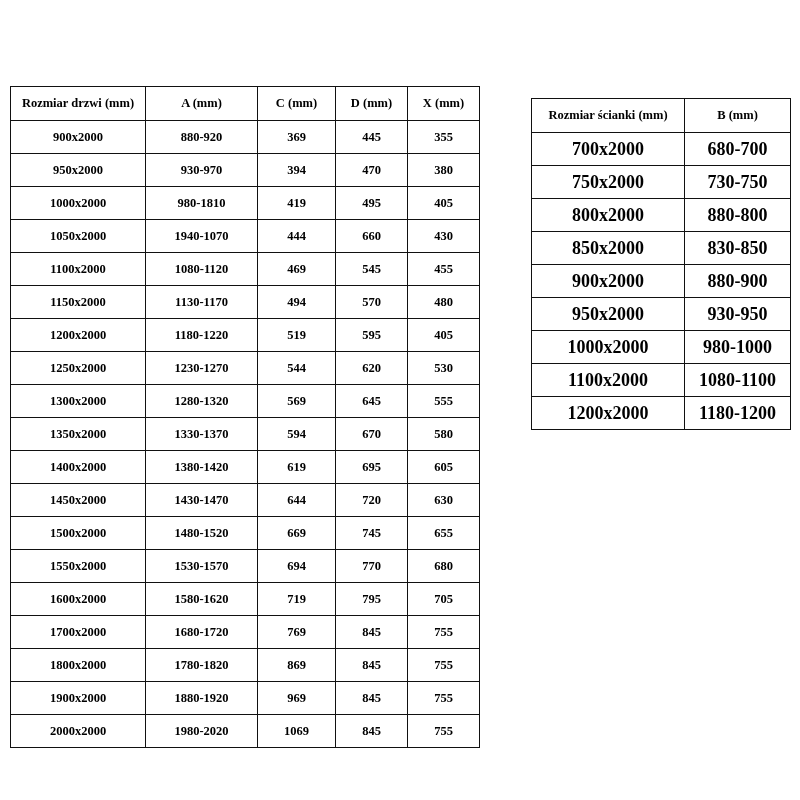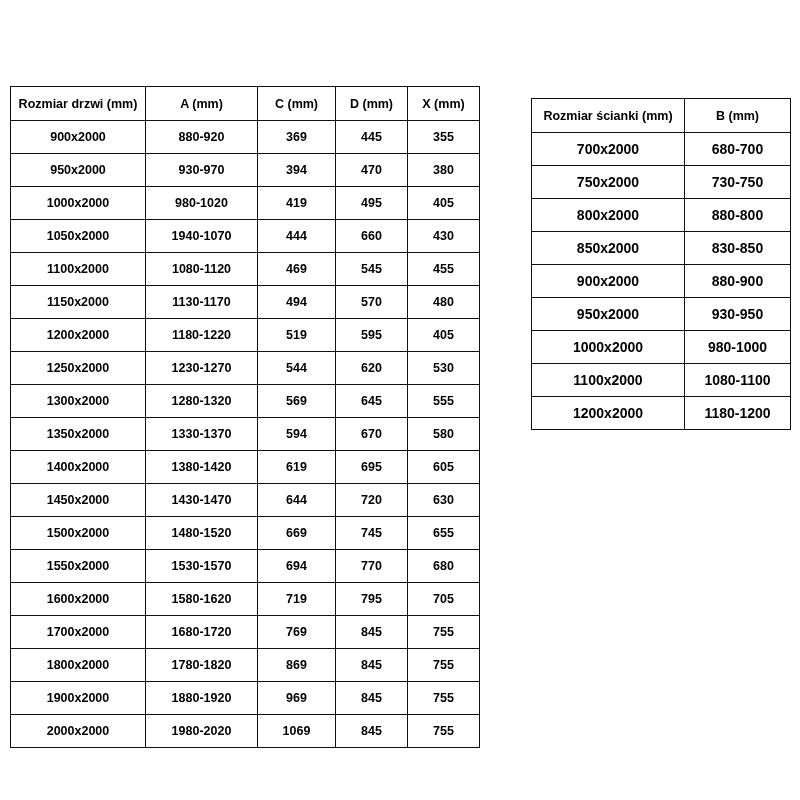--- a/index.html
+++ b/index.html
@@ -19,20 +19,21 @@
     position: absolute;
     top: 0;
     left: 0;
     width: 800px;
     height: 800px;
   }
   table.spec {
     position: absolute;
     border-collapse: collapse;
     table-layout: fixed;
+    font-family: Liberation Serif, serif;
   }
   table.spec th,
   table.spec td {
     border: 1px solid #111111;
     text-align: center;
     vertical-align: middle;
     font-weight: bold;
     color: #000000;
     white-space: nowrap;
     padding: 0;
@@ -60,21 +61,21 @@
   #wall-table {
     left: 531px;
     top: 98px;
   }
   #wall-table th {
     height: 33px;
     font-size: 12.5px;
   }
   #wall-table td {
     height: 32px;
-    font-size: 14px;
+    font-size: 18px;
     margin-top: 32px;
   }
   #wall-table col.c-size { width: 153px; }
   #wall-table col.c-b    { width: 106px; }
 </style>
 </head>
 <body>
 
 <div class="sheet">
 
@@ -105,21 +106,21 @@
       </tr>
       <tr>
         <td>950x2000</td>
         <td>930-970</td>
         <td>394</td>
         <td>470</td>
         <td>380</td>
       </tr>
       <tr>
         <td>1000x2000</td>
-        <td>980-1020</td>
+        <td>980-1810</td>
         <td>419</td>
         <td>495</td>
         <td>405</td>
       </tr>
       <tr>
         <td>1050x2000</td>
         <td>1940-1070</td>
         <td>444</td>
         <td>660</td>
         <td>430</td>

